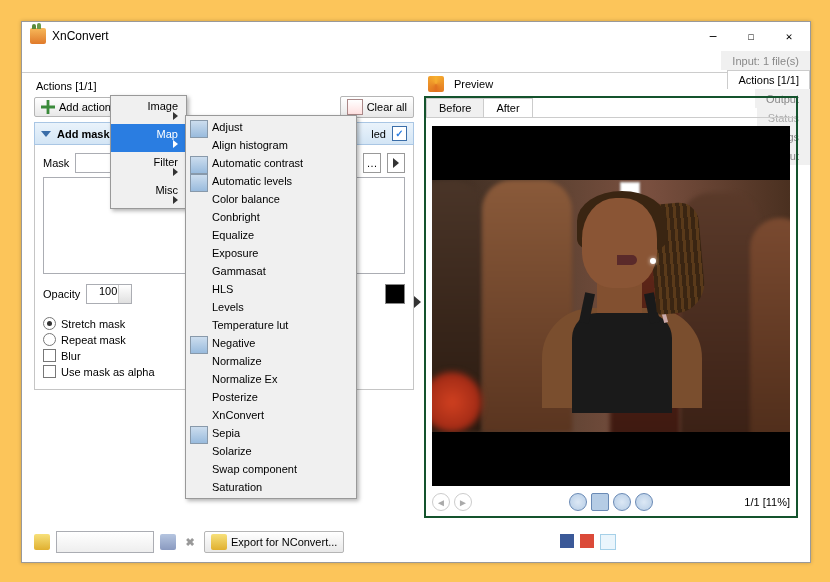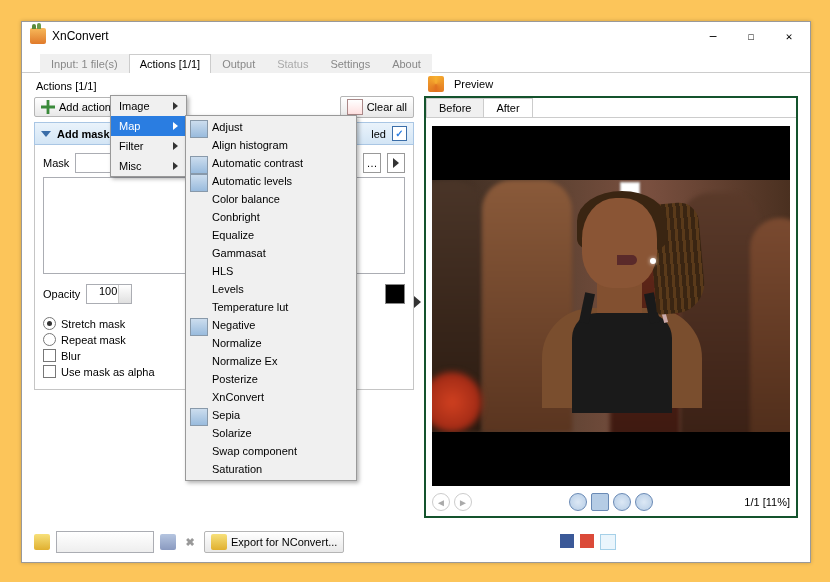--- a/index.html
+++ b/index.html
@@ -5,21 +5,21 @@
 html,body{margin:0;padding:0;font-family:"Segoe UI",Tahoma,sans-serif;font-size:11px;color:#000;}
 body{background:#fcc55a;width:830px;height:582px;position:relative;}
 .window{position:absolute;left:21px;top:21px;width:788px;height:540px;background:#fff;border:1px solid #999;box-shadow:0 0 4px rgba(0,0,0,0.2);}
 .titlebar{height:28px;display:flex;align-items:center;padding:0 8px;}
 .app-icon{width:16px;height:16px;display:inline-block;background:linear-gradient(#f7b95a,#e07a2a);border-radius:2px;position:relative;margin-right:6px;}
 .app-icon:before{content:"";position:absolute;top:-4px;left:2px;width:4px;height:5px;background:#5a8a3a;border-radius:2px 2px 0 0;}
 .app-icon:after{content:"";position:absolute;top:-5px;left:7px;width:4px;height:6px;background:#6a9a4a;border-radius:2px 2px 0 0;}
 .title-text{font-size:12px;}
 .win-btns{margin-left:auto;display:flex;gap:12px;}
 .win-btn{width:26px;height:20px;display:flex;align-items:center;justify-content:center;font-family:monospace;}
-.tabs{height:22px;border-bottom:1px solid #ccc;display:flex;align-items:flex-end;padding-left:18px;}
+.tabs{height:22px;border-bottom:1px solid #ccc;display:flex;align-items:flex-end;padding-left:18px;flex-direction:column;}
 .tab{padding:3px 10px;border:1px solid transparent;border-bottom:none;background:#f0f0f0;color:#888;position:relative;top:1px;}
 .tab.active{background:#fff;border-color:#ccc;color:#000;}
 .tab.dim{color:#aaa;}
 .main{position:absolute;top:52px;left:12px;right:12px;bottom:44px;}
 .left-col{position:absolute;left:0;top:0;width:380px;height:100%;}
 .right-col{position:absolute;left:390px;top:0;right:0;height:100%;}
 .actions-hdr{font-size:11px;margin:6px 0 4px 2px;}
 .toolbar-row{display:flex;align-items:center;margin-bottom:4px;}
 .btn{border:1px solid #b5b5b5;background:linear-gradient(#fff,#e8e8e8);padding:2px 6px;display:inline-flex;align-items:center;gap:4px;border-radius:2px;}
 .icon16{width:14px;height:14px;display:inline-block;}
@@ -36,21 +36,21 @@
 .opt-list{padding:6px 0 0 0;}
 .opt-list label{display:flex;align-items:center;gap:5px;margin:3px 0;}
 .radio{width:11px;height:11px;border:1px solid #777;border-radius:50%;display:inline-flex;align-items:center;justify-content:center;}
 .radio.sel:after{content:"";width:5px;height:5px;background:#333;border-radius:50%;}
 .chk{width:11px;height:11px;border:1px solid #777;}
 .color-swatch{width:18px;height:18px;border:1px solid #888;background:#000;}
 .play-btn{width:16px;height:18px;border:1px solid #999;display:flex;align-items:center;justify-content:center;}
 .tri-right-sm{width:0;height:0;border-top:5px solid transparent;border-bottom:5px solid transparent;border-left:6px solid #333;}
 .menu{position:absolute;background:#f0f0f0;border:1px solid #999;box-shadow:2px 2px 4px rgba(0,0,0,0.3);}
 .menu1{left:110px;top:95px;width:75px;}
-.menu1 .mi{padding:4px 8px;display:flex;align-items:center;justify-content:space-between;}
+.menu1 .mi{padding:4px 8px;display:flex;align-items:flex-end;justify-content:space-between;flex-direction:column;}
 .menu1 .mi.sel{background:#2a7de1;color:#fff;}
 .tri-r{width:0;height:0;border-top:4px solid transparent;border-bottom:4px solid transparent;border-left:5px solid #333;}
 .mi.sel .tri-r{border-left-color:#fff;}
 .menu2{left:185px;top:115px;width:170px;padding:2px 0;}
 .menu2 .mi2{padding:3px 8px 3px 26px;position:relative;}
 .mi-ico{position:absolute;left:4px;top:2px;width:16px;height:16px;}
 .preview-box{border:2px solid #14532d;position:absolute;left:0;top:22px;right:0;bottom:0;}
 .preview-tabs{display:flex;border-bottom:1px solid #ccc;}
 .ptab{padding:3px 12px;border:1px solid #ccc;border-bottom:none;margin-right:-1px;background:#f0f0f0;}
 .ptab.active{background:#fff;}
@@ -276,20 +276,21 @@
 </div>
 
 <div class="menu menu2" id="submenu">
     <div class="mi2"><span class="mi-ico" style="background: linear-gradient(rgb(204, 221, 238), rgb(153, 187, 221)); border: 1px solid rgb(136, 153, 170);"></span><span>Adjust</span></div>
     <div class="mi2"><span>Align histogram</span></div>
     <div class="mi2"><span class="mi-ico" style="background: linear-gradient(rgb(204, 221, 238), rgb(153, 187, 221)); border: 1px solid rgb(136, 153, 170);"></span><span>Automatic contrast</span></div>
     <div class="mi2"><span class="mi-ico" style="background: linear-gradient(rgb(204, 221, 238), rgb(153, 187, 221)); border: 1px solid rgb(136, 153, 170);"></span><span>Automatic levels</span></div>
     <div class="mi2"><span>Color balance</span></div>
     <div class="mi2"><span>Conbright</span></div>
     <div class="mi2"><span>Equalize</span></div>
+    <div class="mi2"><span>Exposure</span></div>
     <div class="mi2"><span>Gammasat</span></div>
     <div class="mi2"><span>HLS</span></div>
     <div class="mi2"><span>Levels</span></div>
     <div class="mi2"><span>Temperature lut</span></div>
     <div class="mi2"><span class="mi-ico" style="background: linear-gradient(rgb(204, 221, 238), rgb(153, 187, 221)); border: 1px solid rgb(136, 153, 170);"></span><span>Negative</span></div>
     <div class="mi2"><span>Normalize</span></div>
     <div class="mi2"><span>Normalize Ex</span></div>
     <div class="mi2"><span>Posterize</span></div>
     <div class="mi2"><span>XnConvert</span></div>
     <div class="mi2"><span class="mi-ico" style="background: linear-gradient(rgb(204, 221, 238), rgb(153, 187, 221)); border: 1px solid rgb(136, 153, 170);"></span><span>Sepia</span></div>

